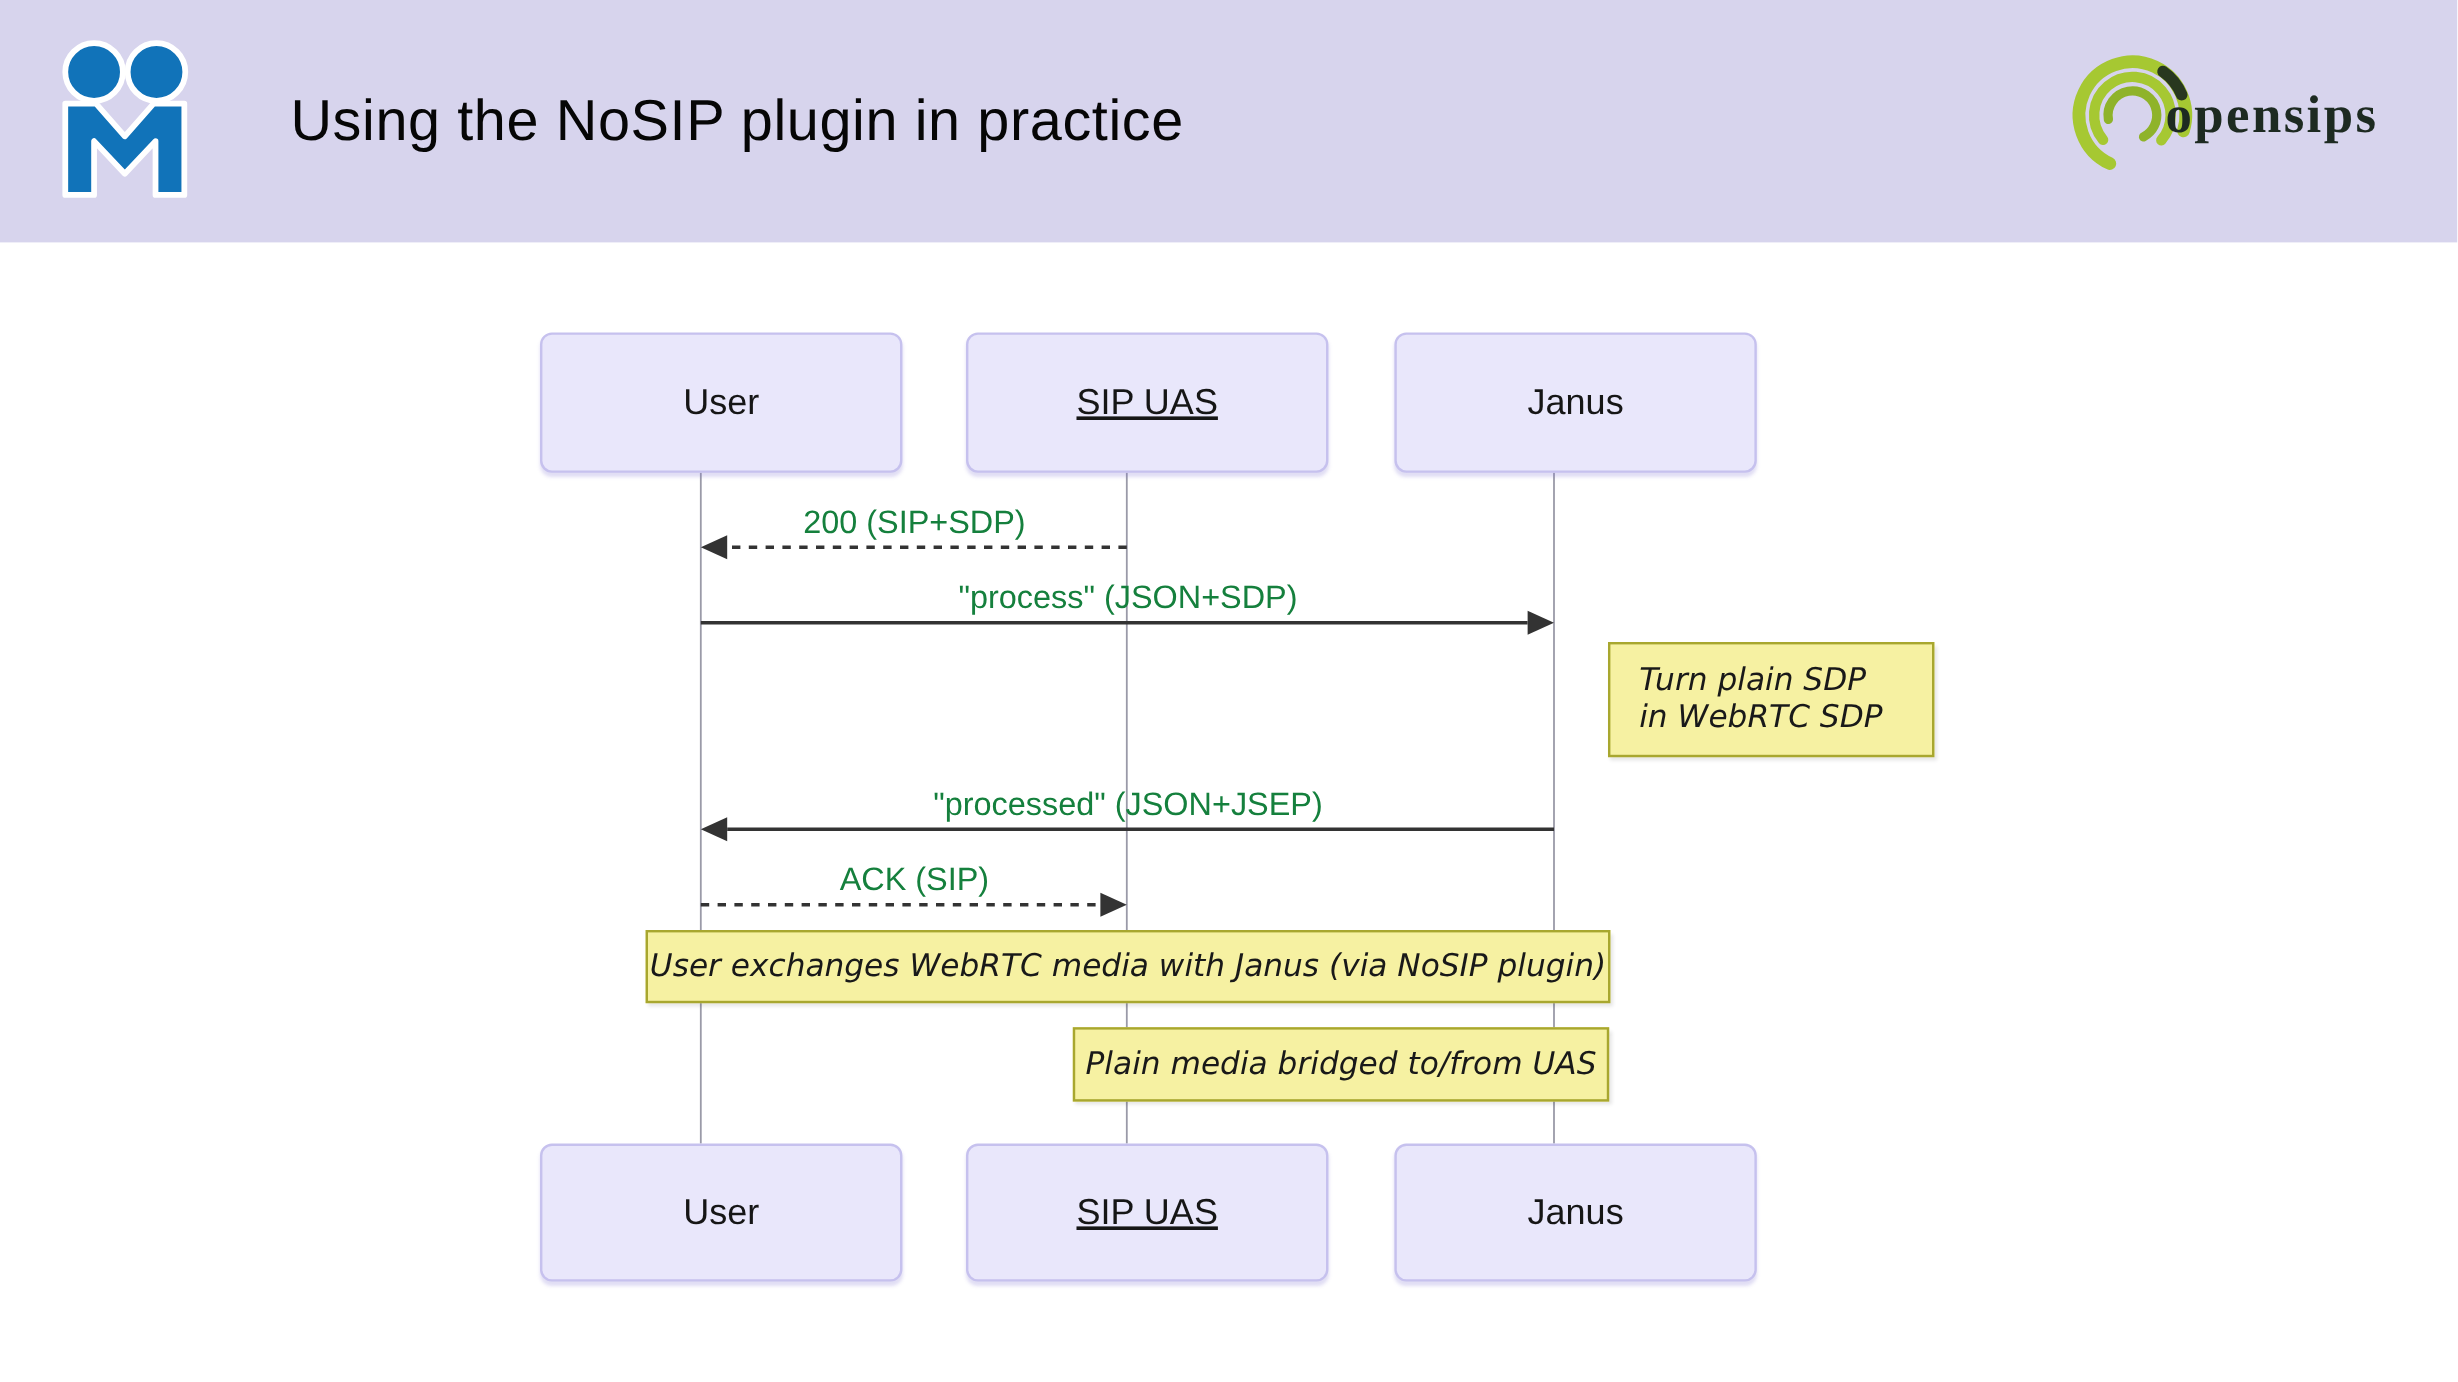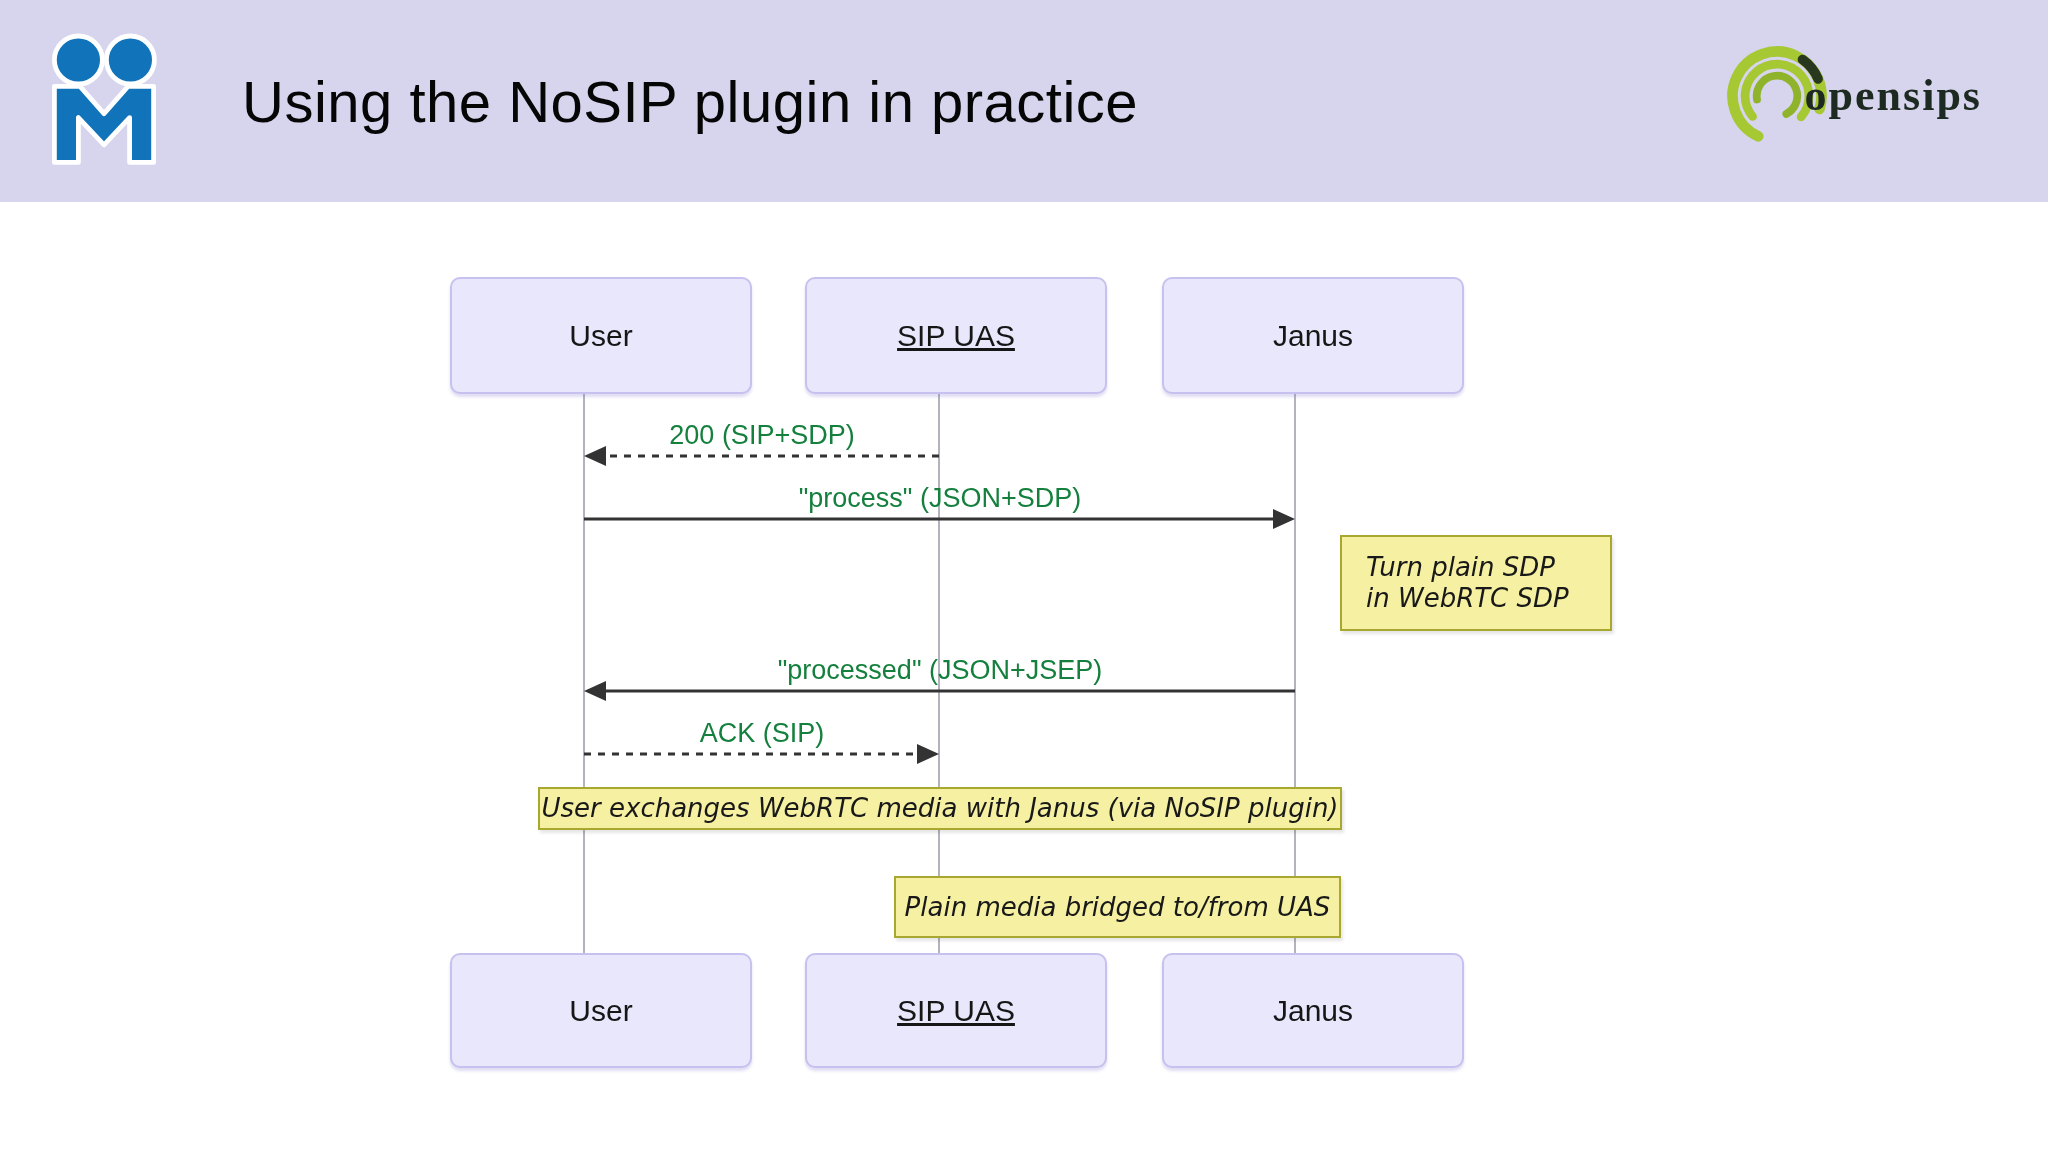--- a/index.html
+++ b/index.html
@@ -5,21 +5,21 @@
   html,body{margin:0;padding:0;background:#ffffff;}
   #slide{
     position:relative;width:2048px;height:1152px;overflow:hidden;
     background:#ffffff;font-family:"Liberation Sans",sans-serif;
   }
   
   #header{position:absolute;left:0;top:0;width:2048px;height:202px;background:#d7d4ed;}
   #logo-left{position:absolute;left:40px;top:12px;}
   #title{
     position:absolute;left:242px;top:0;height:202px;display:flex;align-items:center;
-    font-size:58px;color:#060606;letter-spacing:0.5px;white-space:nowrap;
+    font-size:48px;color:#060606;letter-spacing:0.5px;white-space:nowrap;
   }
   #brand{position:absolute;right:66px;top:32px;height:128px;display:flex;align-items:center;}
   #brand-text{
     font-family:Liberation Serif, serif;font-weight:700;font-size:44px;color:#1d2a21;
     letter-spacing:2px;margin-left:-30px;line-height:1;
   }
   
   #diagram-svg{position:absolute;left:0;top:0;width:2048px;height:1152px;}
   .actor{
     position:absolute;width:302px;background:#e9e7fb;border:2px solid #c6c1ee;
@@ -34,22 +34,22 @@
     position:absolute;transform:translateX(-50%);font-size:27px;color:#15803d;
     white-space:nowrap;
   }
   .note{
     position:absolute;background:#f6f1a2;border:2px solid #a8a72f;
     font-family:"DejaVu Sans",sans-serif;font-size:26px;color:#191919;
     display:flex;align-items:center;box-sizing:border-box;
     box-shadow:2px 3px 3px rgba(0,0,0,0.10);line-height:31px;font-style:italic;
   }
   #note-0{left:1340px;top:535px;width:272px;height:96px;padding:0 24px;text-align:left;}
-  #note-1{left:538px;top:775px;width:804px;height:43px;justify-content:center;text-align:left;margin-top:12px;}
-  #note-2{left:894px;top:856px;width:447px;height:62px;justify-content:center;text-align:center;margin-top:20px;}
+  #note-1{left:538px;top:775px;width:804px;height:61px;justify-content:center;text-align:left;}
+  #note-2{left:894px;top:856px;width:447px;height:62px;justify-content:center;text-align:center;}
 </style>
 </head>
 <body>
 
 <div id="slide">
 
   <div id="header">
     <svg id="logo-left" width="128" height="172" viewBox="0 0 160 175" aria-hidden="true">
       <circle cx="48" cy="40" r="30" fill="#1173b9" stroke="#ffffff" stroke-width="6"></circle>
       <circle cx="113" cy="40" r="30" fill="#1173b9" stroke="#ffffff" stroke-width="6"></circle>

